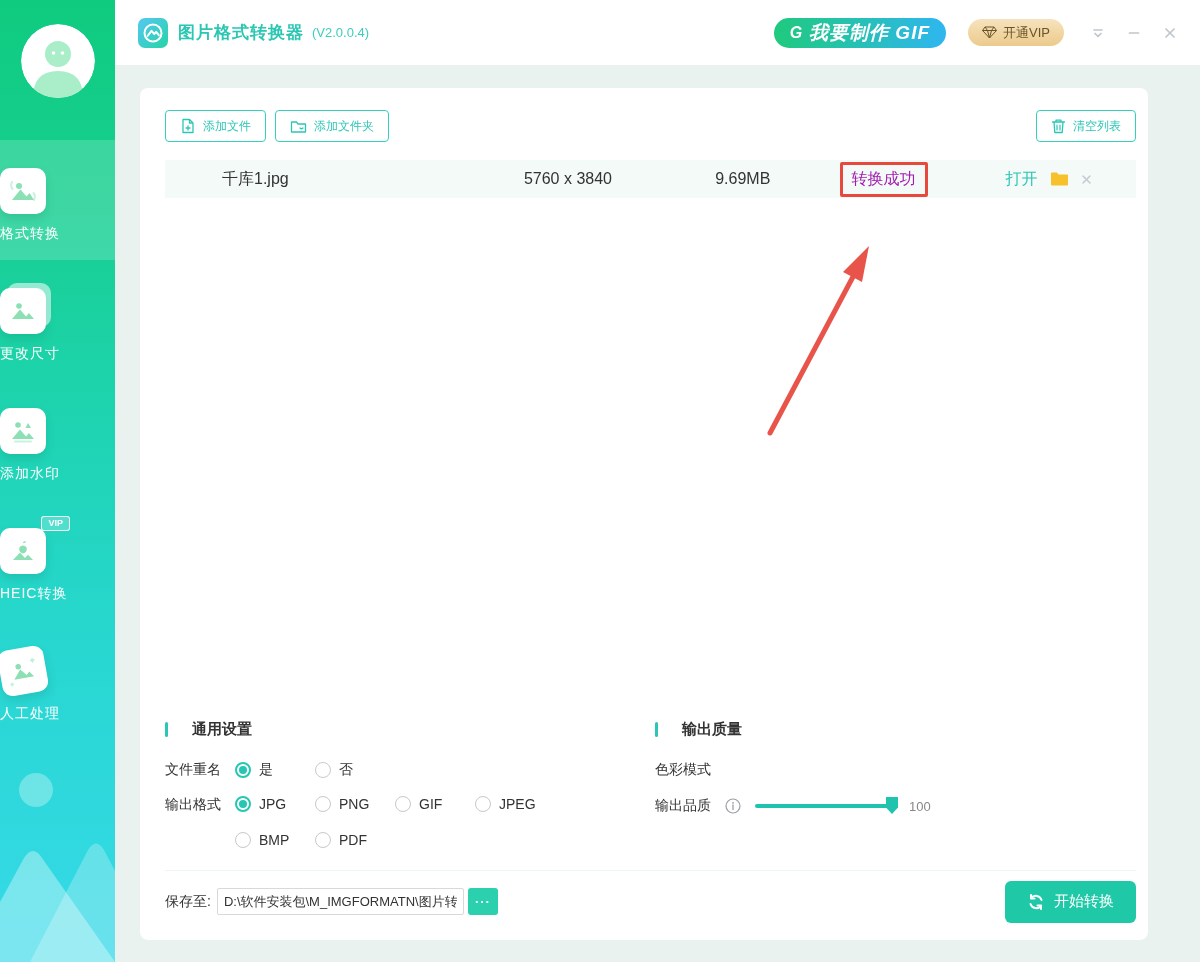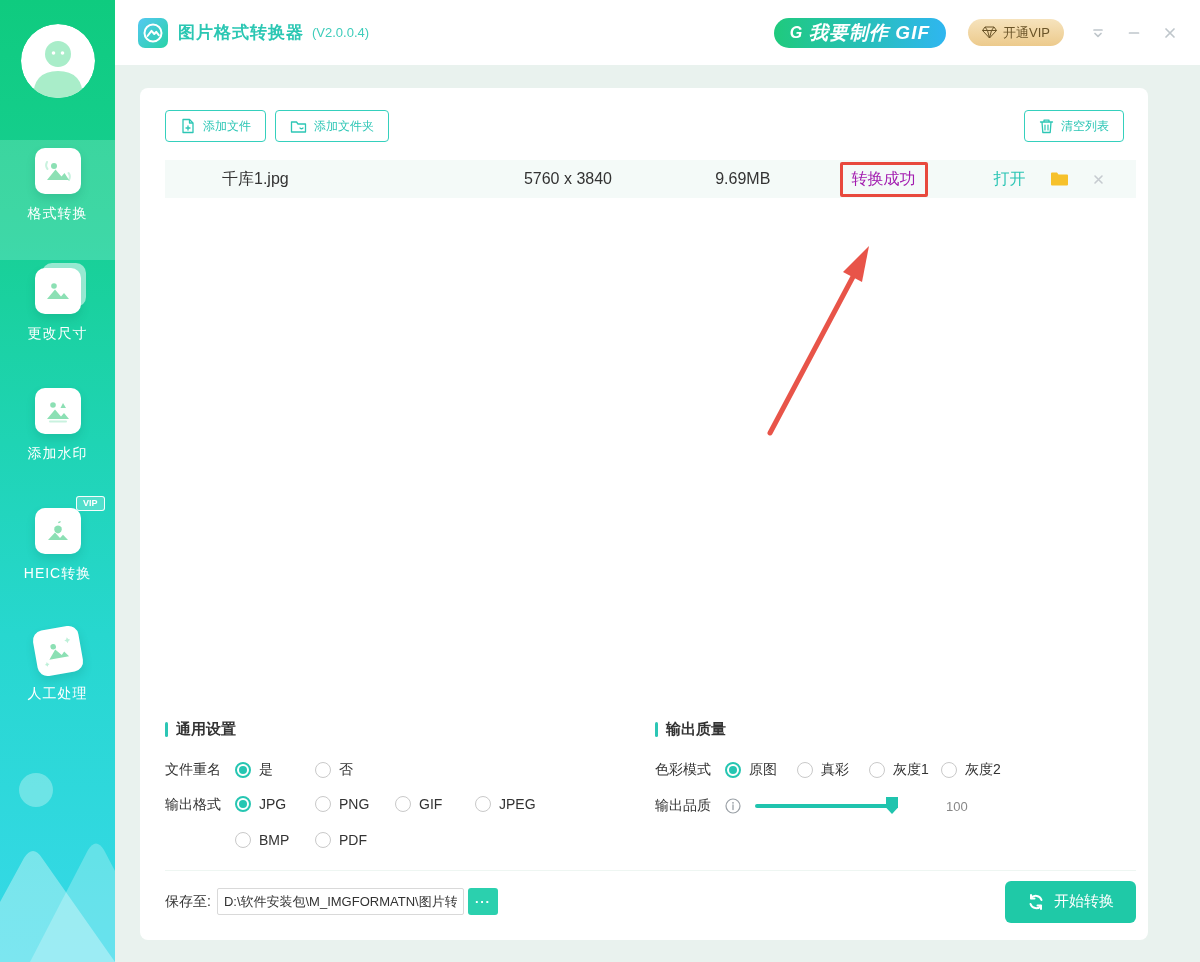--- a/index.html
+++ b/index.html
@@ -5,21 +5,21 @@
   * { margin:0; padding:0; box-sizing:border-box; }
   html,body { width:1200px; height:962px; font-family:"Liberation Sans","DejaVu Sans",sans-serif; background:#fff; overflow:hidden; }
   .window { display:flex; width:1200px; height:962px; }
 
   
   .sidebar { position:relative; width:115px; height:962px; flex:0 0 115px;
     background:linear-gradient(180deg,#0fcb7f 0%,#17cf92 22%,#1fd4b4 46%,#27d7cf 66%,#36d9e9 100%);
     overflow:hidden; }
   .avatar { position:absolute; left:21px; top:24px; width:74px; height:74px; border-radius:50%; overflow:hidden; }
   .nav { position:absolute; top:140px; left:0; width:115px; }
-  .nav-item { width:115px; height:120px; display:flex; flex-direction:column; align-items:center; padding-top:8px; cursor:pointer; }
+  .nav-item { width:115px; height:120px; display:flex; flex-direction:column; align-items:flex-start; padding-top:28px; cursor:pointer; }
   .nav-item.active { background:rgba(255,255,255,.17); }
   .nav-icon { position:relative; width:46px; height:46px; background:#fff; border-radius:10px;
     display:flex; align-items:center; justify-content:center; box-shadow:0 5px 10px rgba(0,90,70,.15); z-index:1; }
   .nav-icon.stacked::before { content:""; position:absolute; top:-5px; right:-5px; width:44px; height:44px;
     background:rgba(255,255,255,.55); border-radius:10px; z-index:-1; }
   .nav-icon.tilted { transform:rotate(-10deg); }
   .nav-label { margin-top:11px; color:#fff; font-size:14px; letter-spacing:1px; }
   .vip-badge { position:absolute; top:-12px; right:-24px; border:1px solid rgba(255,255,255,.95);
     background:rgba(255,255,255,.22); color:#fff; font-size:9px; font-weight:bold; padding:1px 6px 2px; border-radius:3px; z-index:2; }
   .side-watermark { position:absolute; left:0; bottom:0; width:115px; height:230px; }
@@ -40,56 +40,56 @@
   .win-controls { display:flex; align-items:center; gap:20px; margin-left:26px; }
   .win-btn { background:none; border:none; cursor:pointer; width:16px; height:16px; display:flex; align-items:center; justify-content:center; }
 
   .content { position:relative; height:897px; }
   .card { position:absolute; left:25px; top:23px; width:1008px; height:852px; background:#fff; border-radius:8px;
     display:flex; flex-direction:column; }
 
   .toolbar { display:flex; align-items:center; margin:22px 12px 0 25px; }
   .tool-btn { display:flex; align-items:center; gap:7px; height:32px; padding:0 14px; background:#fff;
     border:1px solid #35d0bd; border-radius:4px; color:#2cc6b5; font-size:12px; cursor:pointer; margin-right:9px; }
-  .tool-btn.right { margin-left:auto; margin-right:12px; }
+  .tool-btn.right { margin-left:auto; margin-right:0; }
 
   .table { margin:18px 12px 0 25px; }
   .thead,.trow { display:grid; grid-template-columns:30% 23% 13% 16% 18%; align-items:center; }
   .thead { height:36px; background:#eff6f3; color:#4a4a4a; font-size:14px; }
   .thead > div { text-align:center; }
   .trow { height:38px; background:#f4faf8; color:#333; font-size:16px; }
   .trow > div { text-align:center; }
   .cell-name { text-align:left !important; padding-left:57px; }
   .status-box { display:inline-block; border:3px solid #e8493d; border-radius:2px; padding:4px 9px; }
   .status-text { color:#a21caf; }
-  .ops { display:flex; align-items:center; justify-content:center; gap:24px; }
+  .ops { display:flex; align-items:center; justify-content:center; gap:12px; }
   .open-link { color:#2bc5b4; cursor:pointer; }
 
   .spacer { flex:1; }
 
   .settings { display:flex; margin:0 12px 0 25px; height:150px; }
   .set-col { width:490px; }
   .set-col.quality { flex:1; }
-  .sec-title { display:flex; align-items:center; gap:8px; margin-bottom:13px; }
+  .sec-title { display:flex; align-items:center; gap:24px; margin-bottom:13px; }
   .sec-bar { width:3px; height:15px; background:#2cc6b5; border-radius:2px; }
   .sec-text { font-size:15px; font-weight:bold; color:#333; }
   .set-row { display:flex; align-items:center; min-height:36px; }
   .set-label { width:70px; font-size:14px; color:#333; flex:0 0 70px; }
   .opts { display:flex; flex-wrap:wrap; width:330px; }
   .opt { display:flex; align-items:center; gap:8px; width:80px; cursor:pointer; }
   .opt.narrow { width:72px; }
   .radio { width:16px; height:16px; border-radius:50%; border:1px solid #c9c9c9; background:#fff; position:relative; flex:0 0 16px; }
   .radio.selected { border:2px solid #26c6b2; }
   .radio.selected::after { content:""; position:absolute; inset:2px; border-radius:50%; background:#26c6b2; }
   .opt-label { font-size:14px; color:#333; }
   .info-icon { margin-right:14px; display:flex; }
   .slider { position:relative; width:140px; height:4px; border-radius:2px; background:#20c4ae; margin-right:14px; cursor:pointer; }
   .slider-handle { position:absolute; right:-3px; top:-7px; width:12px; height:17px; background:#20c4ae;
     clip-path:polygon(0 0,100% 0,100% 62%,50% 100%,0 62%); cursor:grab; }
-  .slider-value { font-size:13px; color:#888;margin-left:37px; }
+  .slider-value { font-size:13px; color:#888; }
 
   .footer { display:flex; align-items:center; height:62px; margin:0 12px 8px 25px; border-top:1px solid #eef6f2; }
   .save-label { font-size:14px; color:#333; margin-right:6px; }
   .save-input { width:247px; height:27px; border:1px solid #d9d9d9; border-radius:2px; padding:0 6px; font-size:13px;
     color:#333; font-family:"Liberation Sans","DejaVu Sans",sans-serif; }
   .browse-btn { width:30px; height:27px; margin-left:4px; background:#2bd0ae; color:#fff; border:none; border-radius:3px;
     font-size:13px; font-weight:bold; cursor:pointer; letter-spacing:1px; }
   .start-btn { margin-left:auto; display:flex; align-items:center; gap:9px; height:42px; padding:0 22px;
     background:#1fc9a7; border:none; border-radius:6px; color:#fff; font-size:15px; cursor:pointer; }
 
@@ -334,38 +334,20 @@
             </div>
           </div>
 
           <div class="set-col quality">
             <div class="sec-title">
               <span class="sec-bar"></span>
               <span class="sec-text">输出质量</span>
             </div>
             <div class="set-row">
               <span class="set-label">色彩模式</span>
-              <div class="opts" style="width:320px;">
-                <label class="opt narrow">
-                  <span class="radio selected"></span>
-                  <span class="opt-label">原图</span>
-                </label>
-                <label class="opt narrow">
-                  <span class="radio"></span>
-                  <span class="opt-label">真彩</span>
-                </label>
-                <label class="opt narrow">
-                  <span class="radio"></span>
-                  <span class="opt-label">灰度1</span>
-                </label>
-                <label class="opt narrow">
-                  <span class="radio"></span>
-                  <span class="opt-label">灰度2</span>
-                </label>
-              </div>
             </div>
             <div class="set-row">
               <span class="set-label">输出品质</span>
               <span class="info-icon">
                 <svg width="16" height="16" viewBox="0 0 16 16">
                   <circle cx="8" cy="8" r="7" fill="none" stroke="#9aa0a6" stroke-width="1.2"></circle>
                   <circle cx="8" cy="4.8" r="0.9" fill="#9aa0a6"></circle>
                   <path d="M8 7 V11.5" stroke="#9aa0a6" stroke-width="1.3" stroke-linecap="round"></path>
                 </svg>
               </span>

